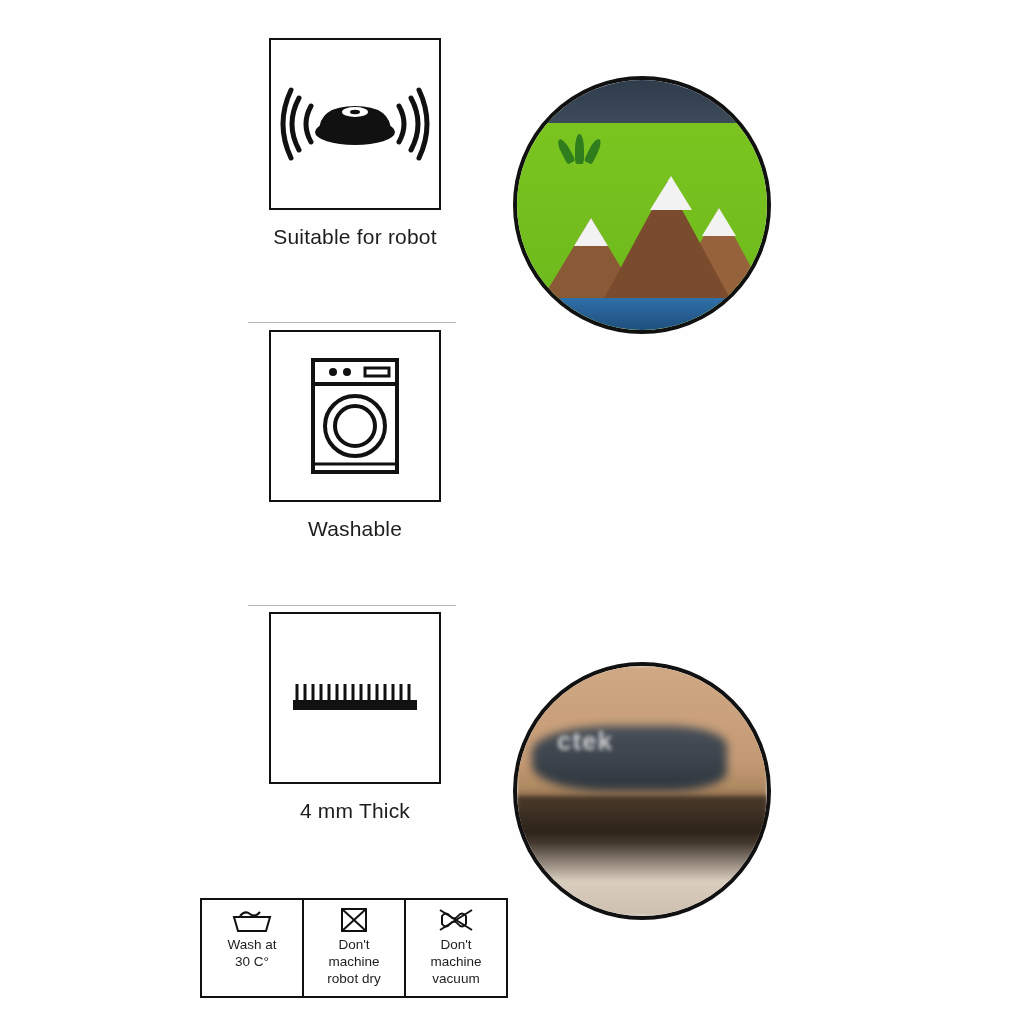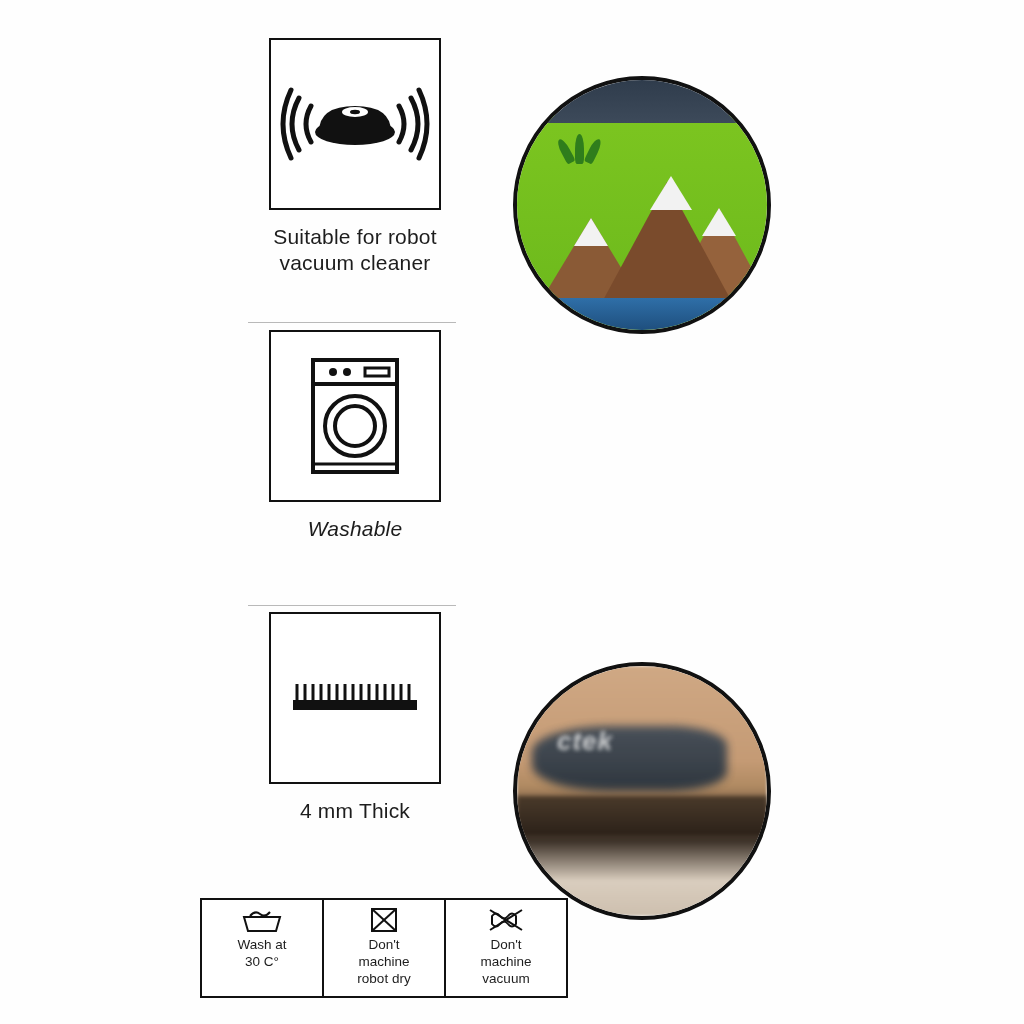--- a/index.html
+++ b/index.html
@@ -24,21 +24,21 @@
     background: #fefefe;
   }
 
   
   .feature-row {
     position: absolute;
     left: 0;
     width: 812px;
   }
   .feature-row.r1 { top: 38px;  height: 280px; }
-  .feature-row.r2 { top: 330px; height: 270px; font-style: italic; }
+  .feature-row.r2 { top: 330px; height: 270px; }
   .feature-row.r3 { top: 612px; height: 260px; }
 
   .icon-col {
     position: absolute;
     left: 250px;
     width: 210px;
     text-align: center;
   }
   .icon-box {
     width: 172px;
@@ -154,21 +154,21 @@
   
   .care-strip {
     position: absolute;
     left: 200px;
     top: 898px;
     width: 624px;
     display: flex;
     gap: 0;
   }
   .care-item {
-    width: 124px;
+    width: 104px;
     box-sizing: border-box;
     border: 2px solid #111;
     margin-right: -2px;
     padding: 6px 4px 8px;
     text-align: center;
     background: #fff;
     min-height: 88px;
   }
   .care-sym { height: 28px; display: flex; align-items: center; justify-content: center; }
   .care-text {
@@ -197,21 +197,20 @@
           <path d="M28 58 Q14 84 28 110" stroke="#111" stroke-width="5" fill="none" stroke-linecap="round"></path>
           <path d="M16 50 Q0 84 16 118" stroke="#111" stroke-width="5" fill="none" stroke-linecap="round" transform="translate(4,0)"></path>
 
           <path d="M128 66 Q138 84 128 102" stroke="#111" stroke-width="5" fill="none" stroke-linecap="round"></path>
           <path d="M140 58 Q154 84 140 110" stroke="#111" stroke-width="5" fill="none" stroke-linecap="round"></path>
           <path d="M152 50 Q168 84 152 118" stroke="#111" stroke-width="5" fill="none" stroke-linecap="round" transform="translate(-4,0)"></path>
         </svg>
       </div>
       <div class="icon-label">
         <div>Suitable for robot</div>
-        <div>vacuum cleaner</div>
       </div>
     </div>
 
     <div class="photo p1">
       <div class="ph-inner">
         <div class="land-grass"></div>
         <div class="land-sky"></div>
         <div class="bush">
             <span></span>
             <span></span>

